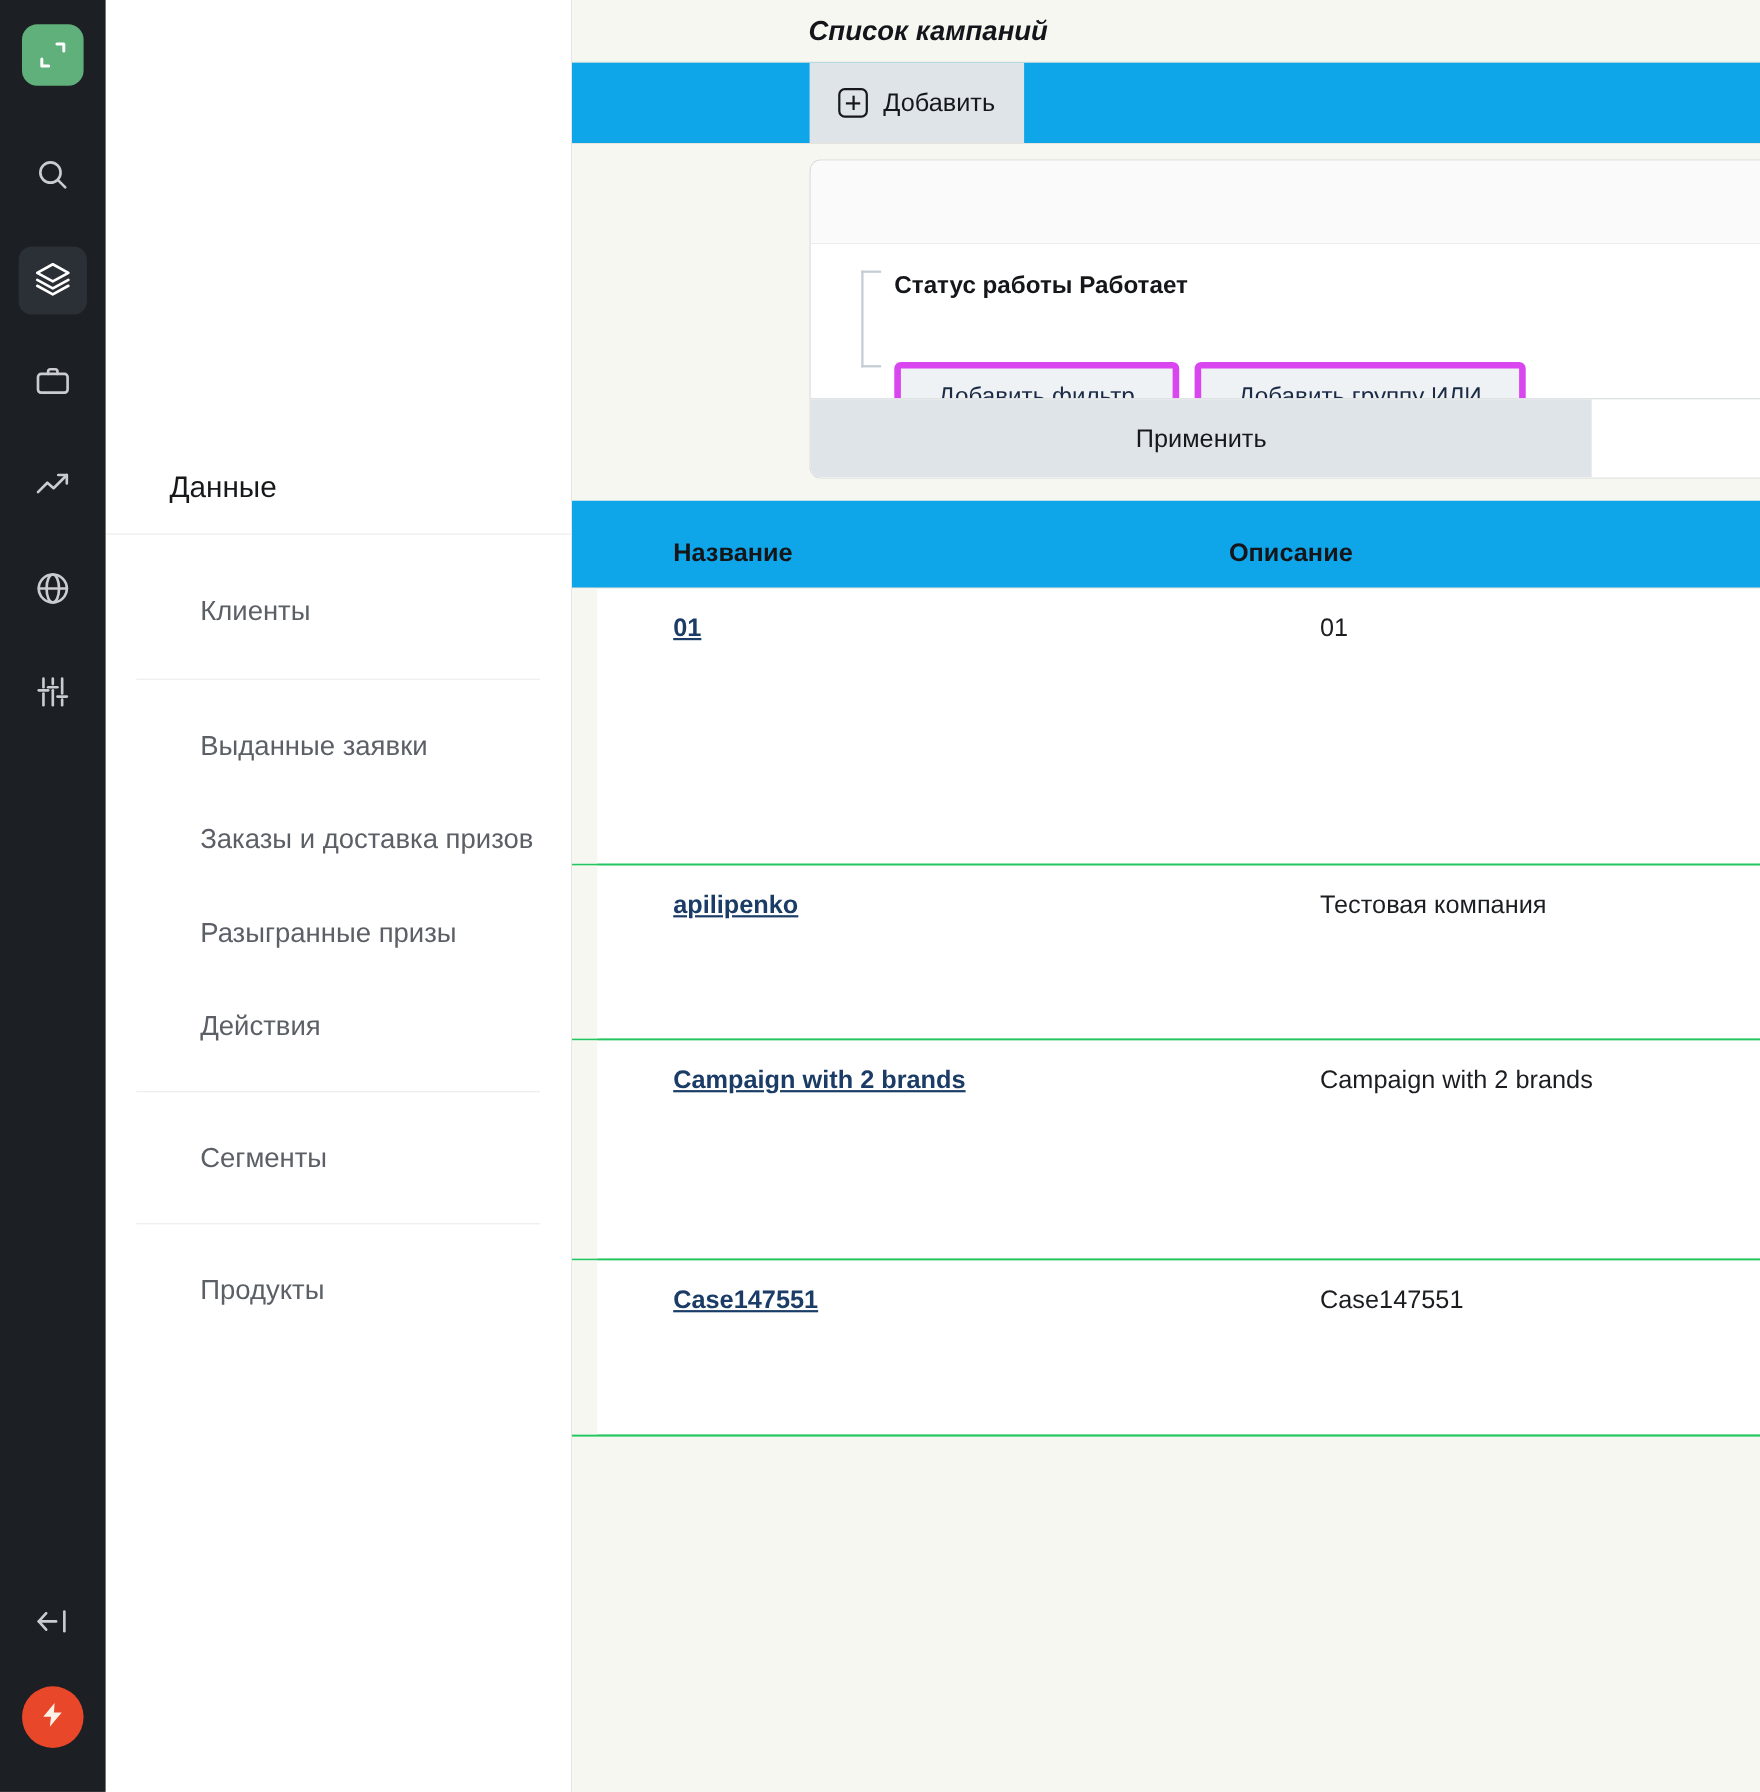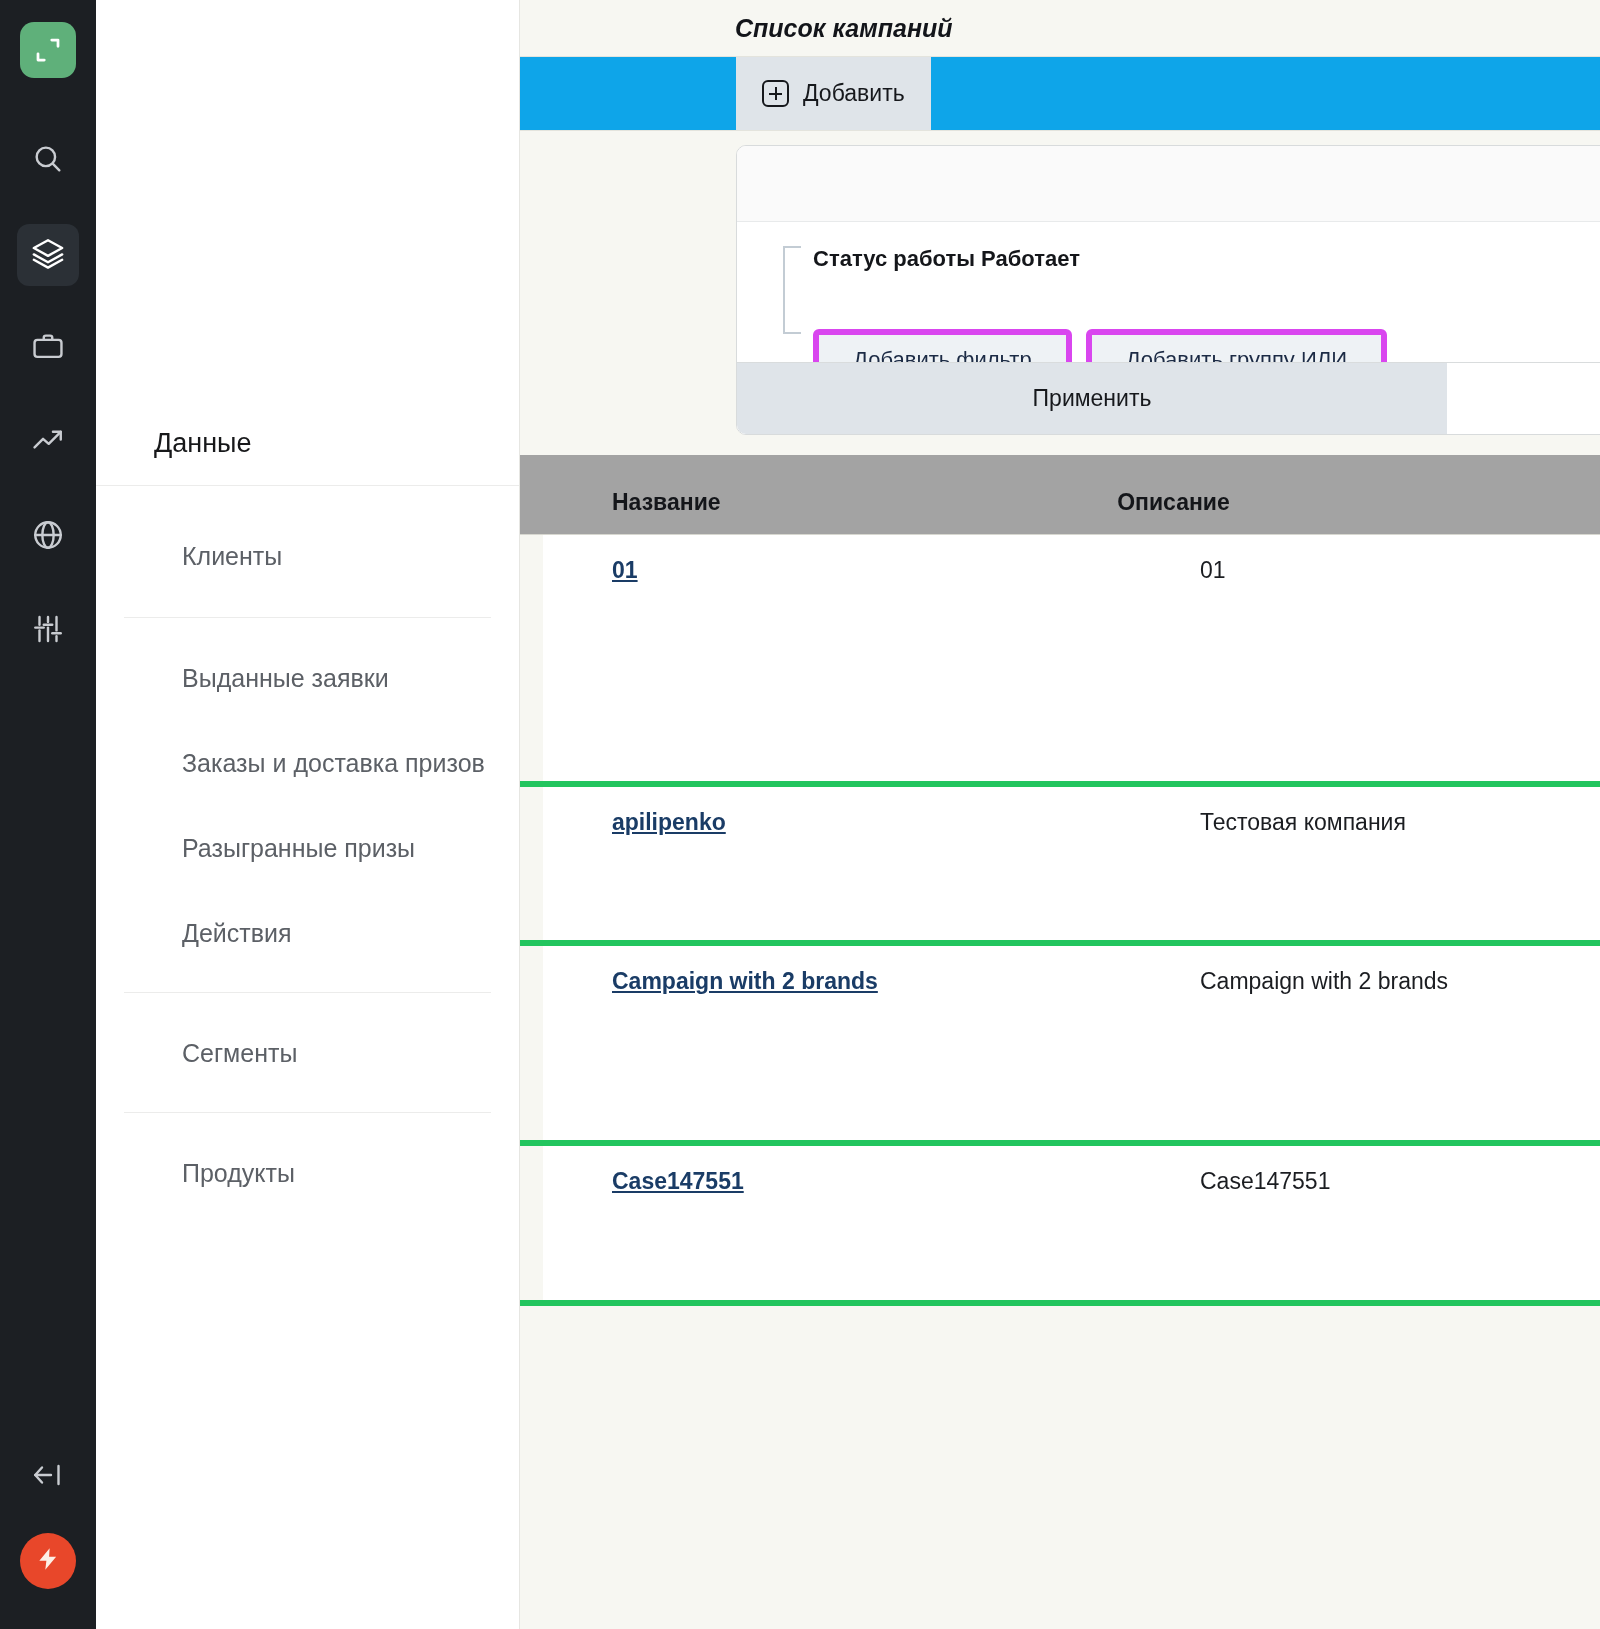--- a/index.html
+++ b/index.html
@@ -254,21 +254,21 @@
 
   
   .table-wrap {
     flex: 1 1 auto;
     position: relative;
     background: #f7f7f2;
     overflow: hidden;
   }
   .thead {
     height: 80px;
-    background: #a3a3a3;
+    background: #0ea5e9;
     border-bottom: 1px solid #d7d7d0;
     display: flex;
     align-items: flex-end;
     padding-bottom: 18px;
     gap: 32px;
   }
   .th {
     font-size: 23px;
     font-weight: bold;
     color: #14161a;
@@ -276,21 +276,21 @@
   .th.c-name { margin-left: 92px; width: 588px; }
   .th.c-desc { width: 600px; }
 
   .tbody {
     position: relative;
     background: #f7f7f2;
   }
   .row {
     display: flex;
     background: #ffffff;
-    border-bottom: 6px solid #22c55e;
+    border-bottom: 2px solid #22c55e;
     position: relative;
     align-items: flex-start;
     padding-top: 22px;
   }
   .row.hl {
     background: #fbfae4;
     border-top: 1px solid #e8e8e1;
   }
   .row .gutter {
     width: 92px;

